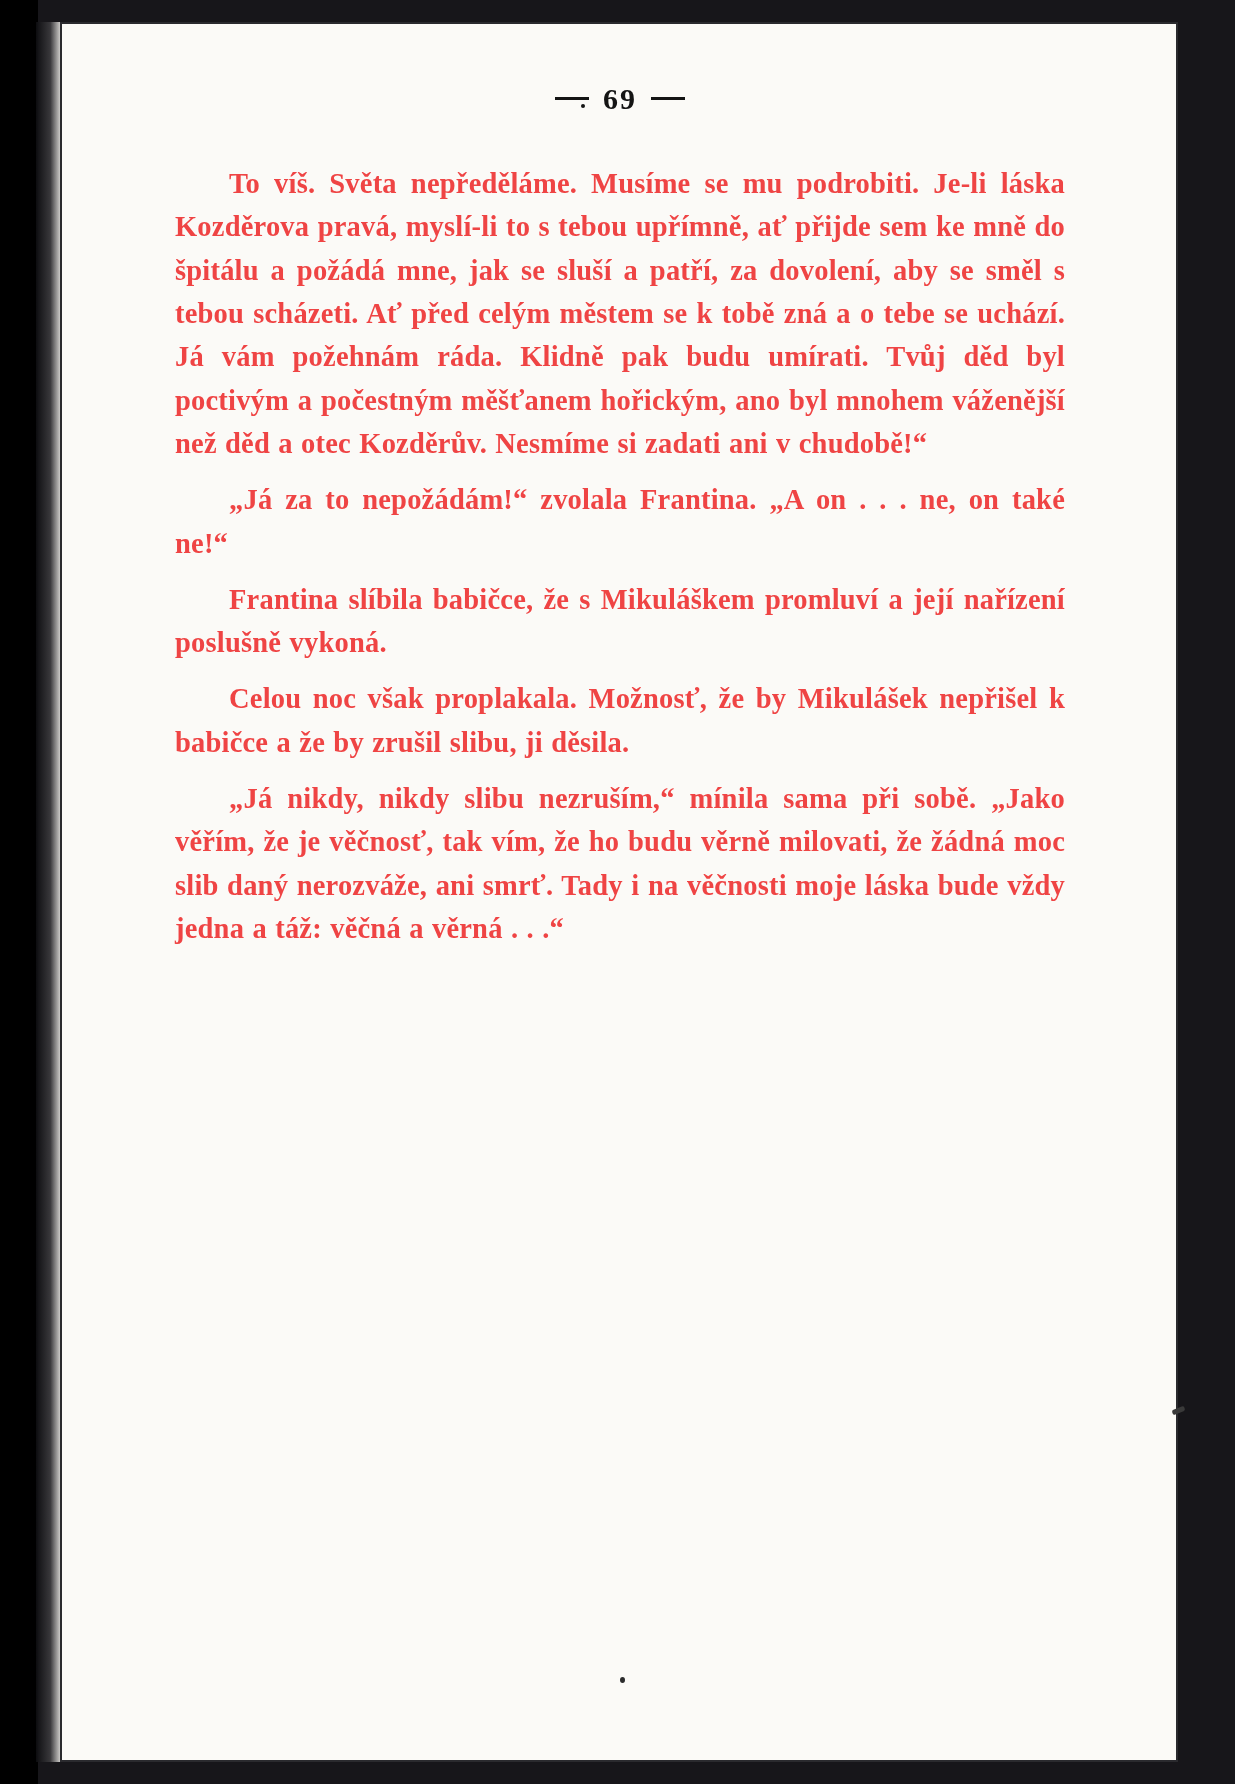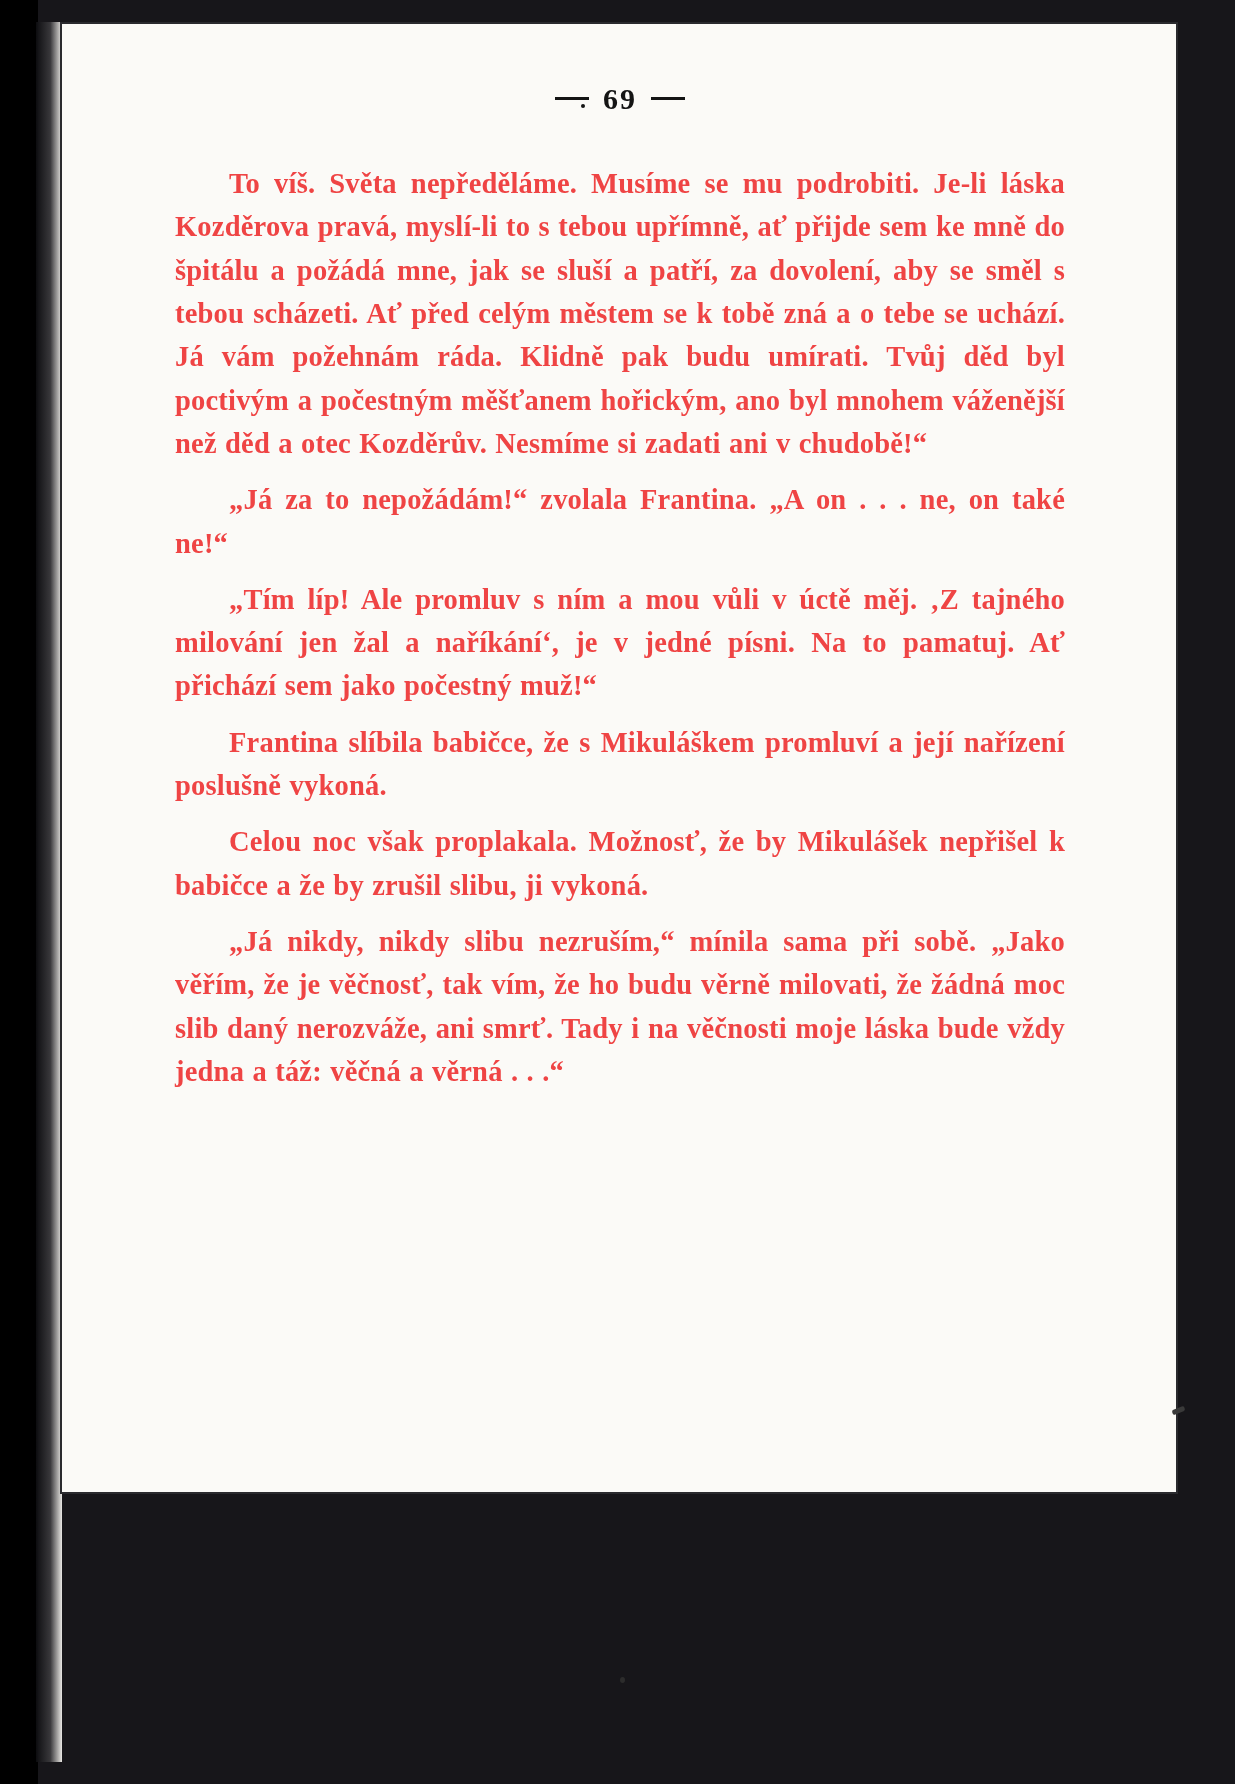--- a/index.html
+++ b/index.html
@@ -19,21 +19,21 @@
   #scan-frame {
     position: absolute;
     inset: 0;
     background: #17161a;
   }
   #page-sheet {
     position: absolute;
     left: 60px;
     top: 22px;
     width: 1118px;
-    height: 1472px;
+    height: 1740px;
     background: #fbfaf7;
     box-shadow: 0 0 0 2px #2a2a2e inset;
   }
   
   #gutter-shadow {
     position: absolute;
     left: 36px;
     top: 22px;
     width: 26px;
     height: 1740px;
@@ -137,22 +137,21 @@
 <div id="page-sheet">
 
   <div id="text-column">
 
     <div id="folio">
       <span class="rule"></span><span class="dot">69</span><span class="rule"></span>
     </div>
 
     <p class="para indent">To víš. Světa nepředěláme. Musíme se mu podrobiti. Je-li láska Kozděrova pravá, myslí-li to s tebou upřímně, ať přijde sem ke mně do špitálu a požádá mne, jak se sluší a patří, za dovolení, aby se směl s tebou scházeti. Ať před celým městem se k tobě zná a o tebe se uchází. Já vám požehnám ráda. Klidně pak budu umírati. Tvůj děd byl poctivým a počestným měšťanem hořickým, ano byl mnohem váženější než děd a otec Kozděrův. Nesmíme si zadati ani v chudobě!“</p>
     <p class="para indent">„Já za to nepožádám!“ zvolala Frantina. „A on . . . ne, on také ne!“</p>
-    <p class="para indent">„Tím líp! Ale promluv s ním a mou vůli v úctě měj. ‚Z tajného milování jen žal a naříkání‘, je v jedné písni. Na to pamatuj. Ať přichází sem jako počestný muž!“</p>
     <p class="para indent">Frantina slíbila babičce, že s Mikuláškem promluví a její nařízení poslušně vykoná.</p>
-    <p class="para indent">Celou noc však proplakala. Možnosť, že by Mikulášek nepřišel k babičce a že by zrušil slibu, ji vykoná.</p>
+    <p class="para indent">Celou noc však proplakala. Možnosť, že by Mikulášek nepřišel k babičce a že by zrušil slibu, ji děsila.</p>
     <p class="para indent">„Já nikdy, nikdy slibu nezruším,“ mínila sama při sobě. „Jako věřím, že je věčnosť, tak vím, že ho budu věrně milovati, že žádná moc slib daný nerozváže, ani smrť. Tady i na věčnosti moje láska bude vždy jedna a táž: věčná a věrná . . .“</p>
 
   </div>
 
   <div class="speck" id="speck-bottom"></div>
   <div id="mark-right"></div>
 </div>
 
 </body></html>

